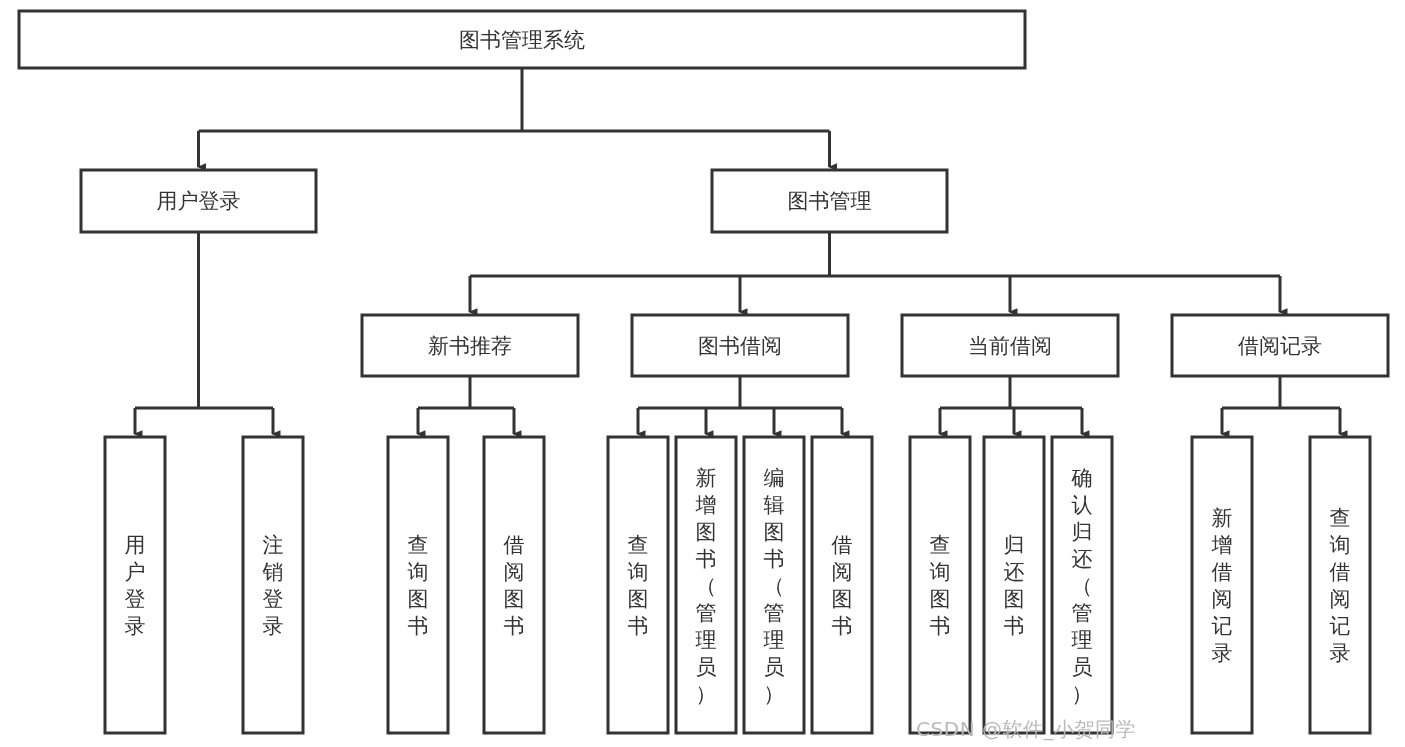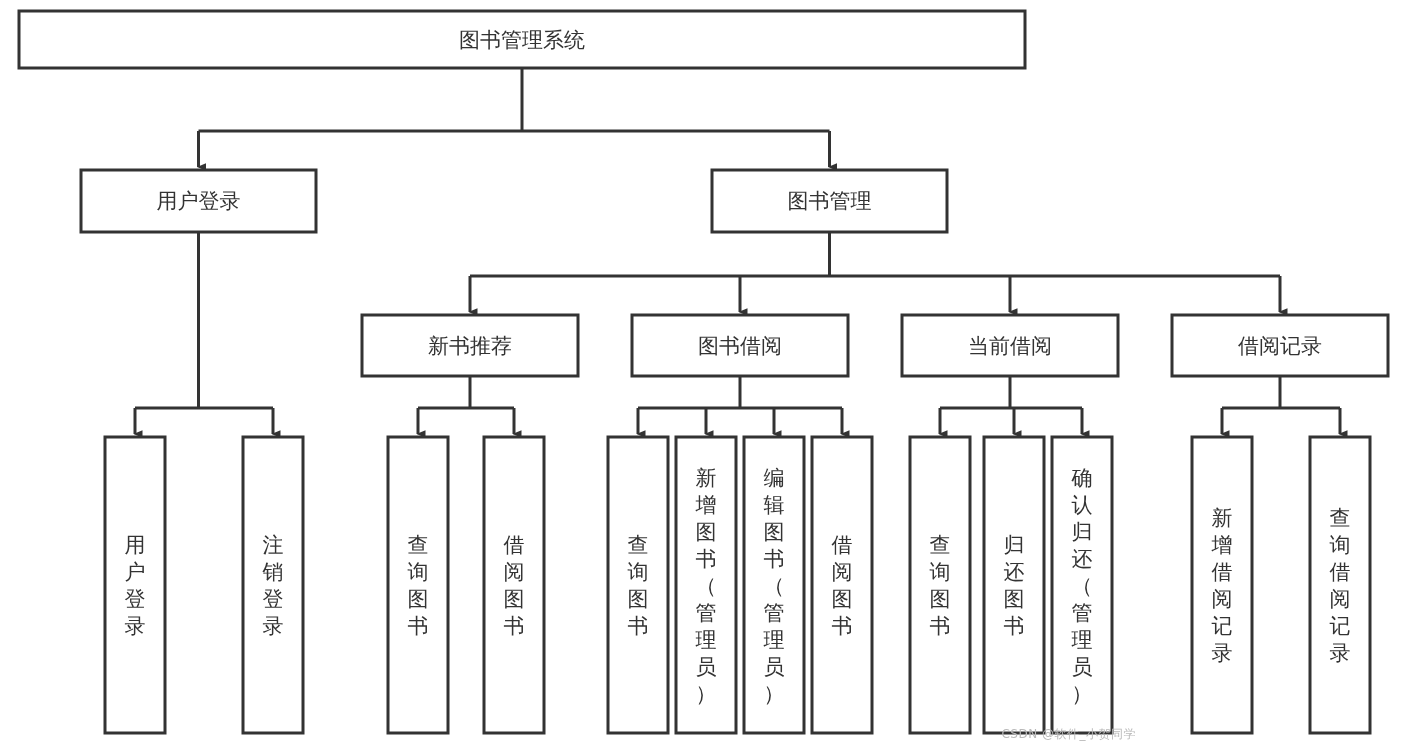--- a/index.html
+++ b/index.html
@@ -6,21 +6,21 @@
   body{width:1405px;height:747px;overflow:hidden;
        font-family:"DejaVu Sans","Liberation Sans",sans-serif;}
   #stage{position:relative;width:1144px;height:747px;background:#fff;}
   svg#tree{position:absolute;left:0;top:0;width:1405px;height:747px;display:block;}
   .nodebox{fill:#ffffff;stroke:#333333;stroke-width:3;}
   .hlabel{font-size:21px;fill:#333333;text-anchor:middle;dominant-baseline:middle;
           font-family:"DejaVu Sans","Liberation Sans",sans-serif;}
   .vlabel{font-size:21px;fill:#333333;
           font-family:"DejaVu Sans","Liberation Sans",sans-serif;}
   .link{stroke:#333333;stroke-width:3;fill:none;}
-  .watermark{position:absolute;right:8px;bottom:4px;font-size:12px;color:#b9b9b9;
+  .watermark{position:absolute;right:8px;bottom:4px;font-size:20px;color:#b9b9b9;
              letter-spacing:.5px;white-space:nowrap;
              font-family:"DejaVu Sans","Liberation Sans",sans-serif;}
 </style>
 </head>
 <body>
 
 <div id="stage">
   <svg id="tree" viewBox="0 0 1405 747">
     <defs>
       <marker id="arrow" viewBox="0 0 12 12" refX="6" refY="10" markerWidth="9" markerHeight="9" orient="auto-start-reverse" markerUnits="userSpaceOnUse">

